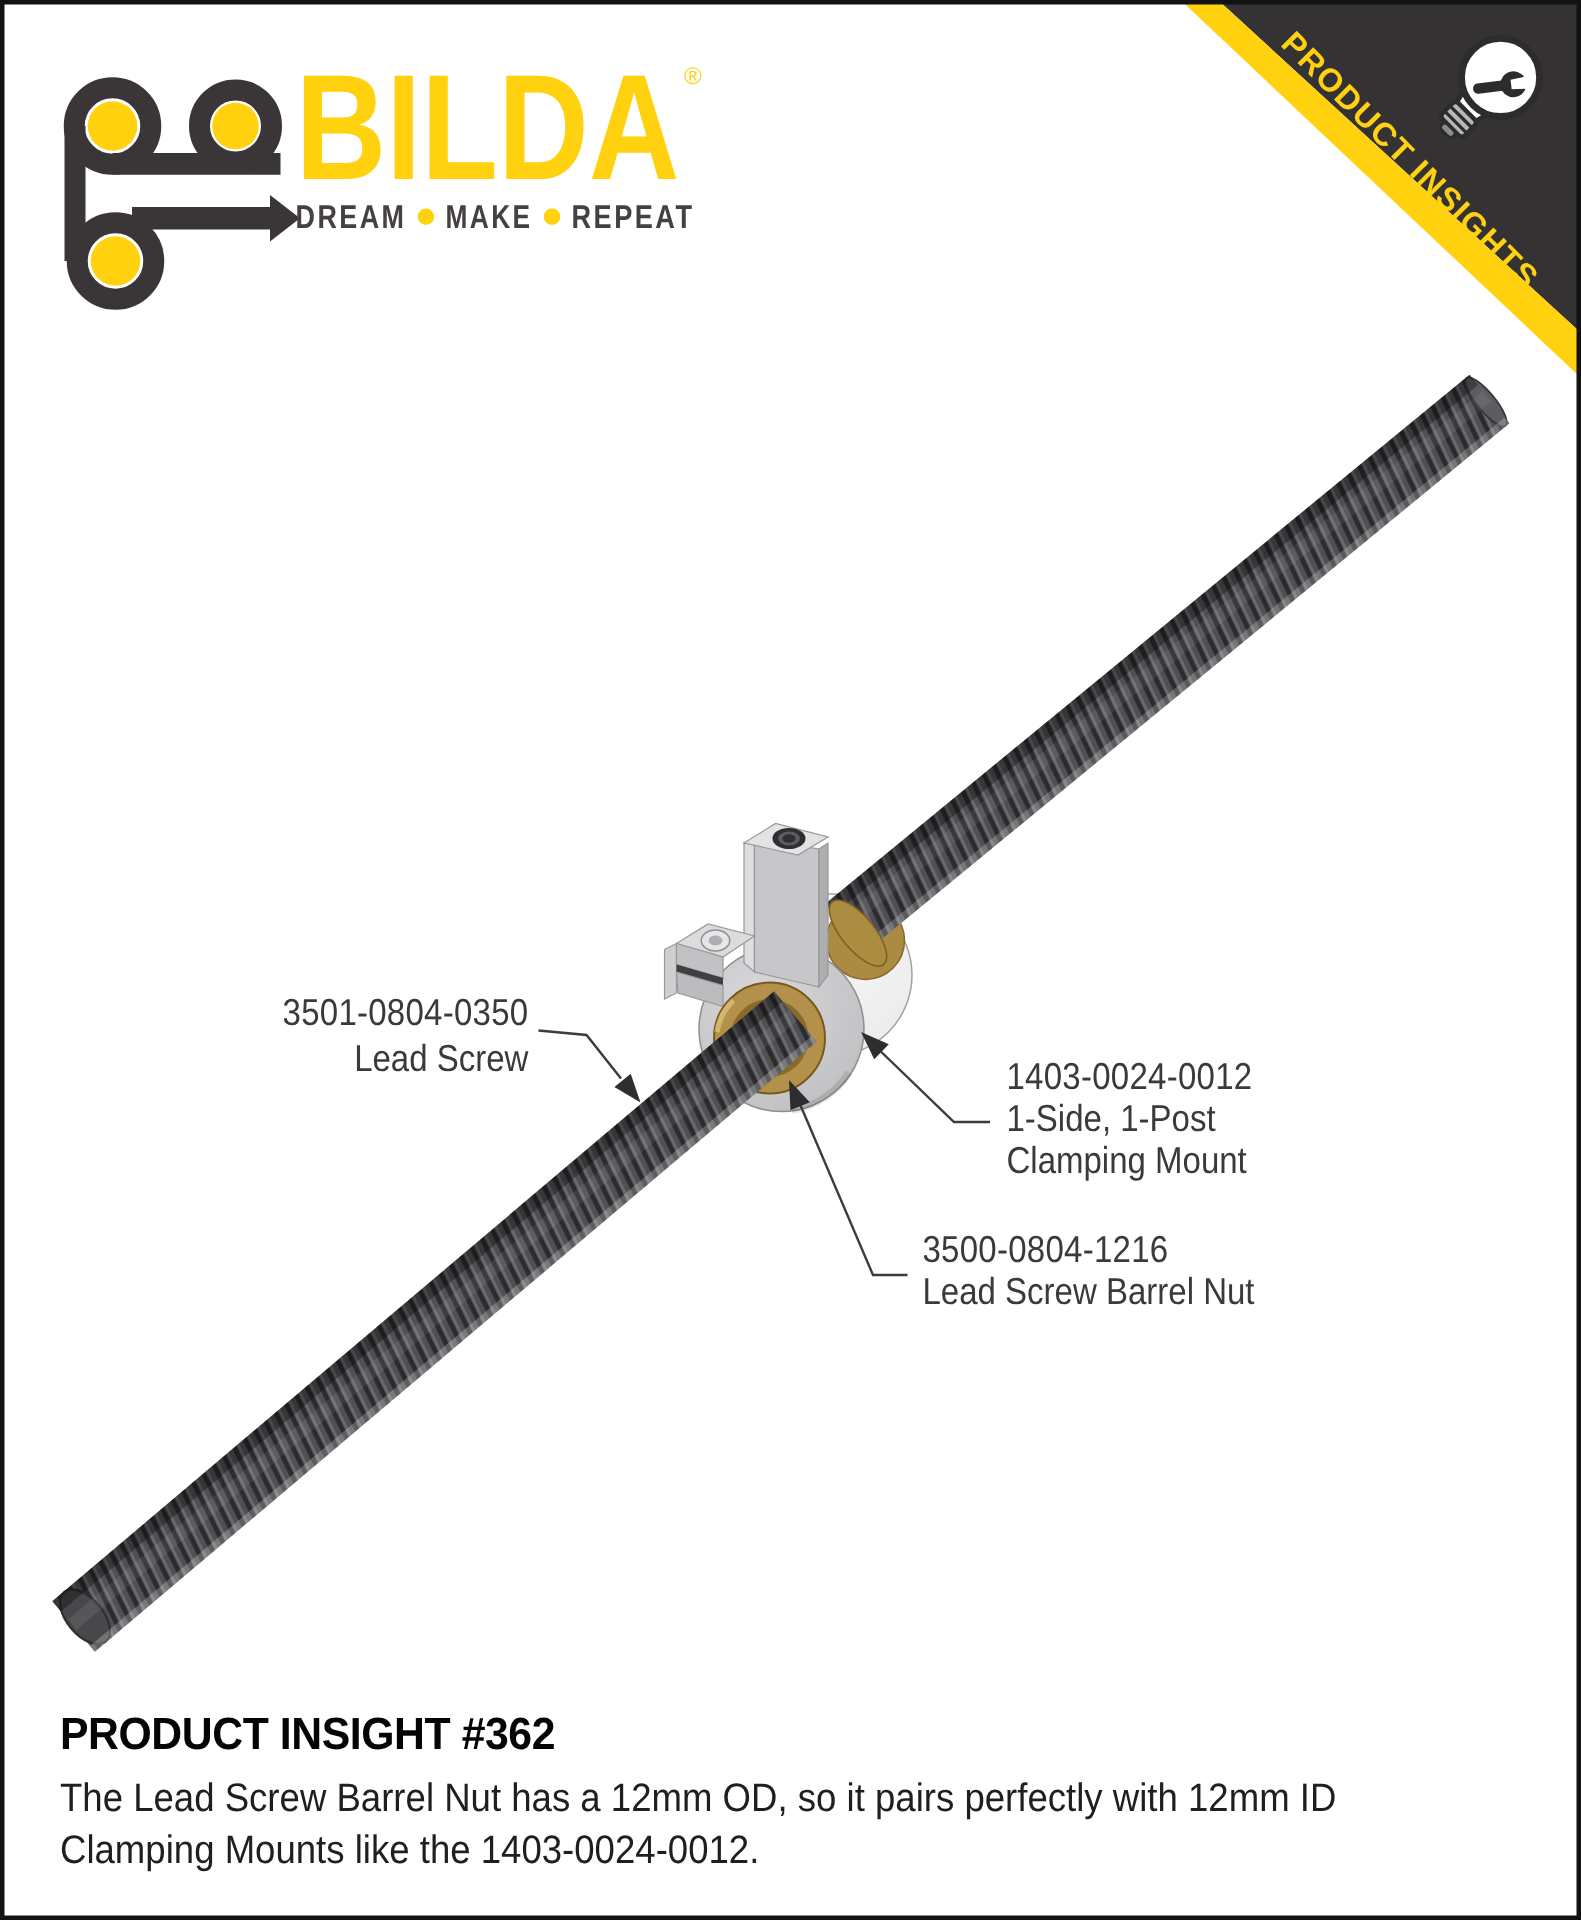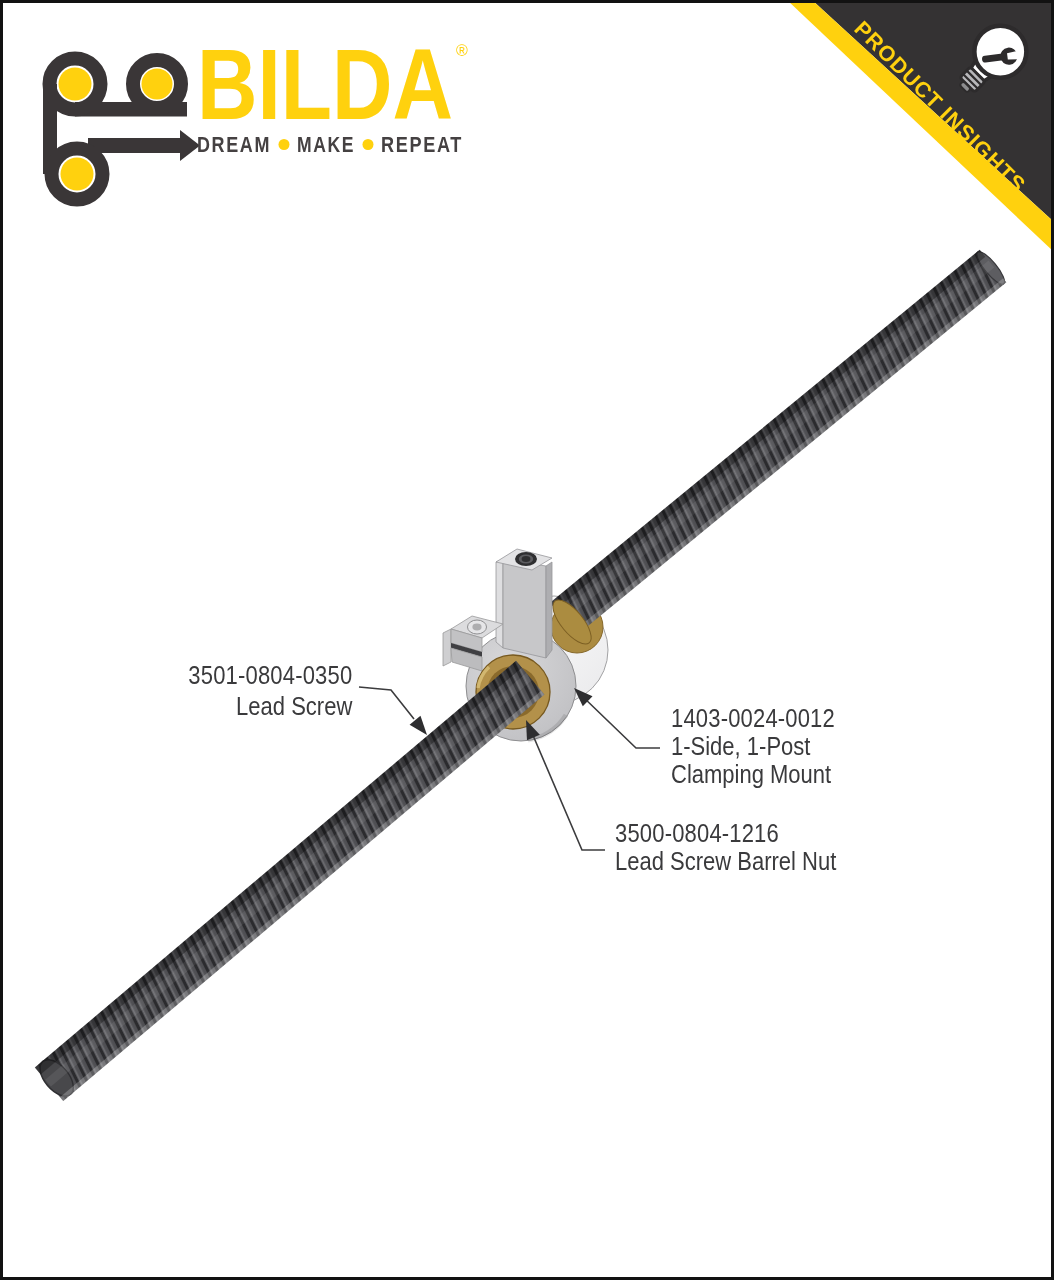--- a/index.html
+++ b/index.html
@@ -213,15 +213,22 @@
     <div class="pn">1403-0024-0012</div>
     <div>1-Side, 1-Post</div>
     <div>Clamping Mount</div>
   </div>
 
   <div class="callout co3">
     <div class="pn">3500-0804-1216</div>
     <div>Lead Screw Barrel Nut</div>
   </div>
 
+  <div class="footer">
+    <div class="footer-heading">PRODUCT INSIGHT #362</div>
+    <div class="footer-body">
+      <div>The Lead Screw Barrel Nut has a 12mm OD, so it pairs perfectly with 12mm ID</div>
+      <div>Clamping Mounts like the 1403-0024-0012.</div>
+    </div>
+  </div>
 
   <div id="frame"></div>
 </div>
 
 </body></html>

